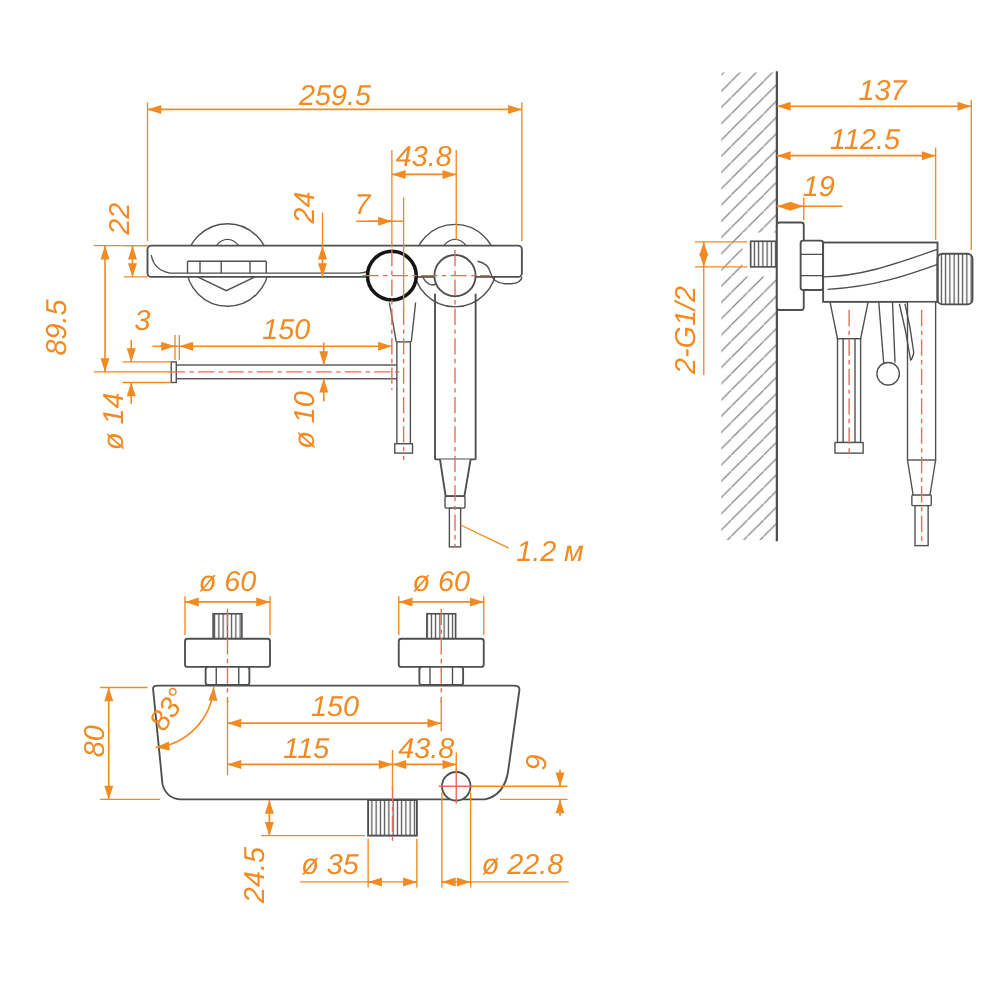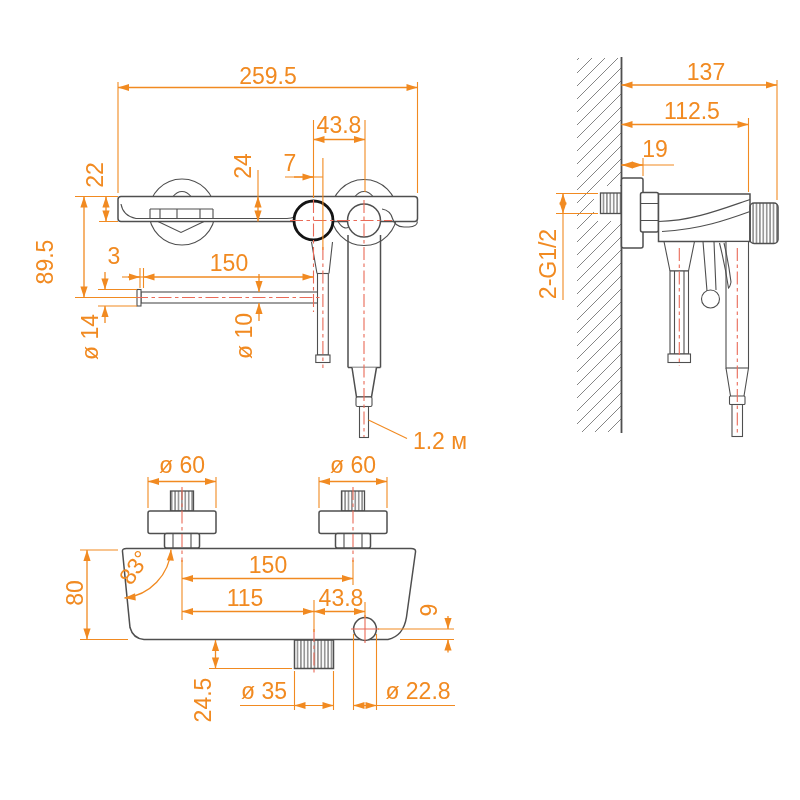--- a/index.html
+++ b/index.html
@@ -1,16 +1,16 @@
 <!DOCTYPE html>
 <html><head>
 <meta charset="utf-8">
 <style>
   html,body{margin:0;padding:0;background:#ffffff;}
-  .frame{width:800px;height:800px;position:relative;background:#ffffff;overflow:hidden;}
+  .frame{width:800px;height:800px;position:relative;background:#ffffff;overflow:hidden;font-style:italic;}
   svg{display:block;}
   .dim{font-family:"Liberation Sans",sans-serif;font-size:23px;font-weight:500;fill:#F18A21;}
   .lnthin{stroke:#4F4F4F;stroke-width:1.1;fill:none;}
   .lnw{stroke:#4F4F4F;stroke-width:1.5;fill:#ffffff;}
   .lnwt{stroke:#4F4F4F;stroke-width:1.1;fill:#ffffff;}
   .bold{stroke:#141414;stroke-width:2.8;fill:#ffffff;}
   .dimln{stroke:#F18A21;stroke-width:1.3;fill:none;}
   .extln{stroke:#F18A21;stroke-width:1.1;fill:none;}
   .cl{stroke:#E96A57;stroke-width:1.1;fill:none;stroke-dasharray:13 3.5 3.5 3.5;}
   .cls{stroke:#E96A57;stroke-width:1.1;fill:none;}

